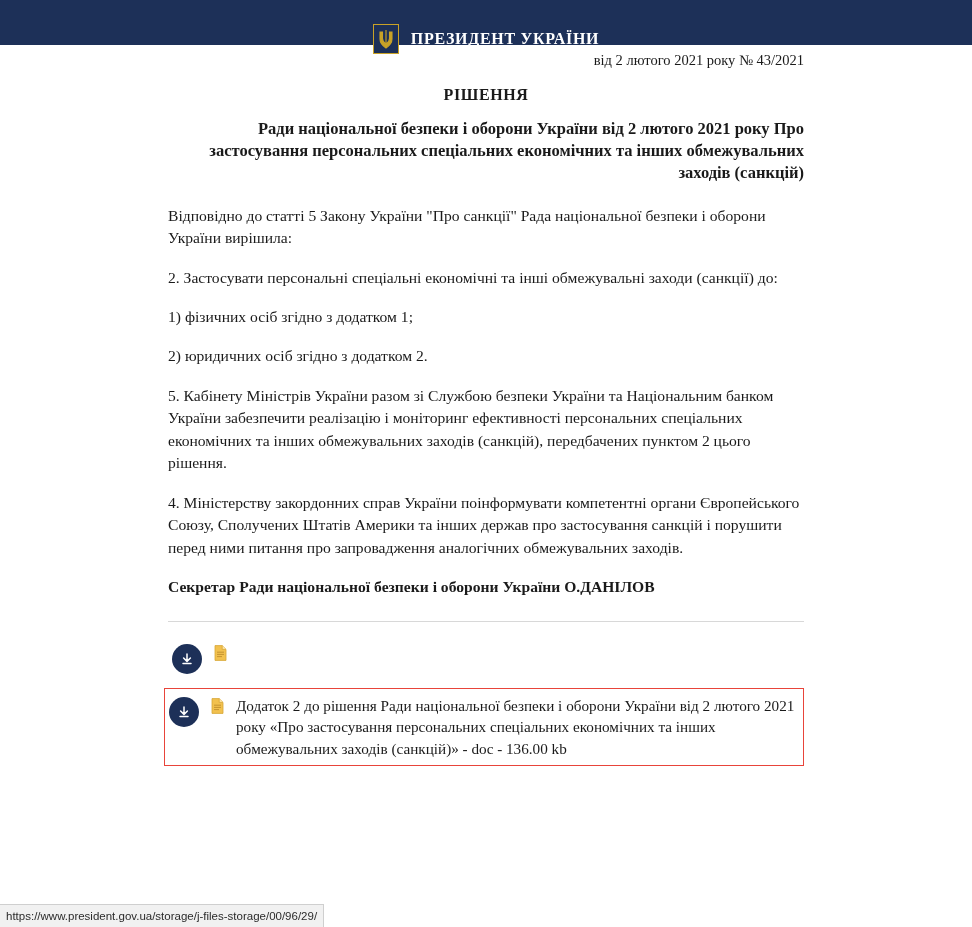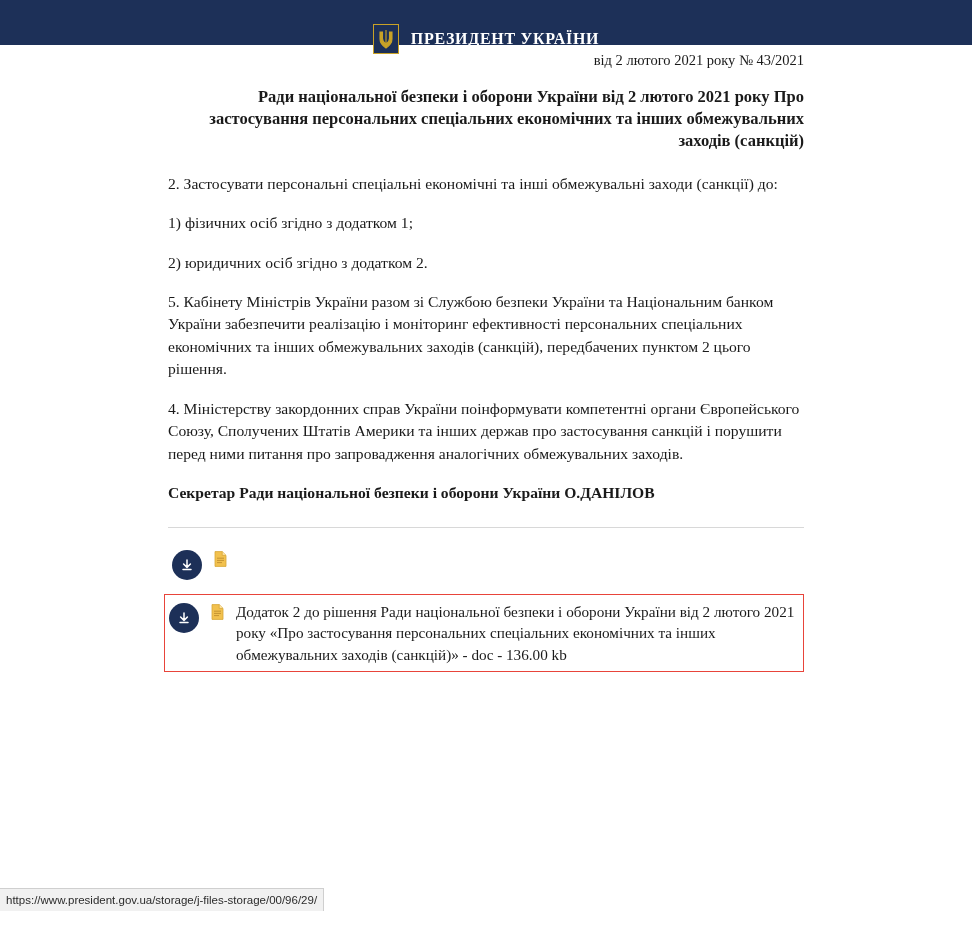--- a/index.html
+++ b/index.html
@@ -134,21 +134,21 @@
   .attach-text {
     font-size: 15.2px;
     line-height: 1.42;
     color: #1a1a1a;
   }
 
   
   .status-bar {
     position: absolute;
     left: 0;
-    bottom: 16px;
+    bottom: 0;
     height: 22px;
     background: #f1f1f1;
     border-top: 1px solid #cfcfcf;
     border-right: 1px solid #cfcfcf;
     display: flex;
     align-items: center;
     padding: 0 6px 0 6px;
     font-family: "Liberation Sans", sans-serif;
     font-size: 11.5px;
     color: #2b2b2b;
@@ -172,23 +172,25 @@
     </span>
     <span class="brand-title">ПРЕЗИДЕНТ УКРАЇНИ</span>
   </div>
 </div>
 
 <div class="doc-wrap">
   <div class="doc">
 
     <div class="doc-meta">від 2 лютого 2021 року № 43/2021</div>
 
+    <div class="doc-kicker">РІШЕННЯ</div>
 
     <div class="doc-title">Ради національної безпеки і оборони України від 2 лютого 2021 року Про застосування персональних спеціальних економічних та інших обмежувальних заходів (санкцій)</div>
 
+    <p class="para">Відповідно до статті 5 Закону України "Про санкції" Рада національної безпеки і оборони України  вирішила:</p>
     <p class="para">2. Застосувати персональні спеціальні економічні та інші обмежувальні заходи (санкції) до:</p>
     <p class="para">1) фізичних осіб згідно з додатком 1;</p>
     <p class="para">2) юридичних осіб згідно з додатком 2.</p>
     <p class="para">5. Кабінету Міністрів України разом зі Службою безпеки України та Національним банком України забезпечити реалізацію і моніторинг ефективності персональних спеціальних економічних та інших обмежувальних заходів (санкцій), передбачених пунктом 2 цього рішення.</p>
     <p class="para">4. Міністерству закордонних справ України поінформувати компетентні органи Європейського Союзу, Сполучених Штатів Америки та інших держав про застосування санкцій і порушити перед ними питання про запровадження аналогічних обмежувальних заходів.</p>
 
     <p class="para bold">Секретар Ради національної безпеки і оборони України О.ДАНІЛОВ</p>
 
     <hr class="sep">
 

